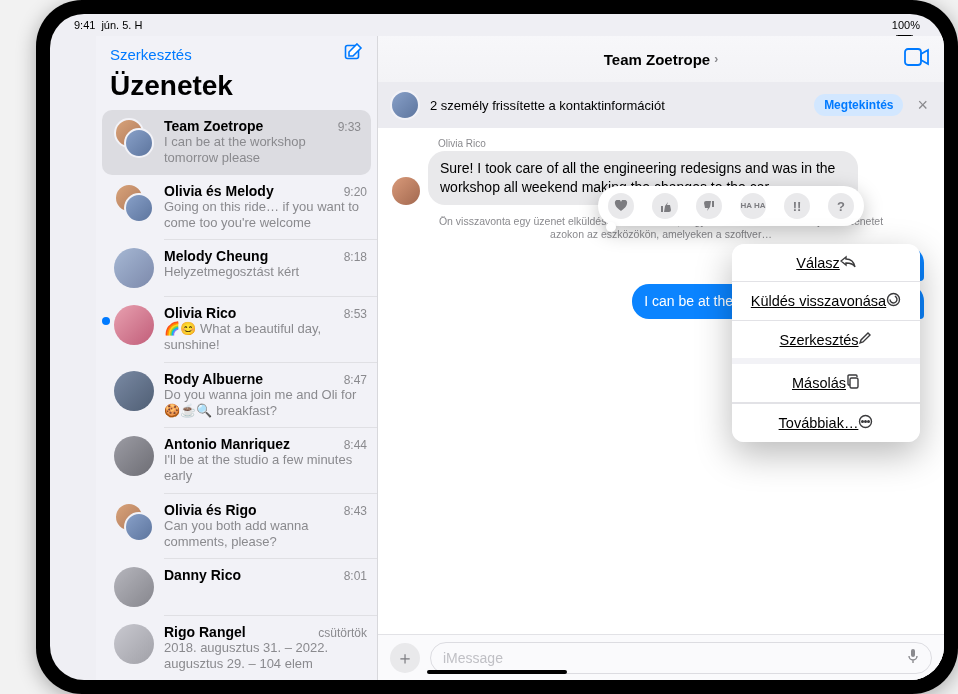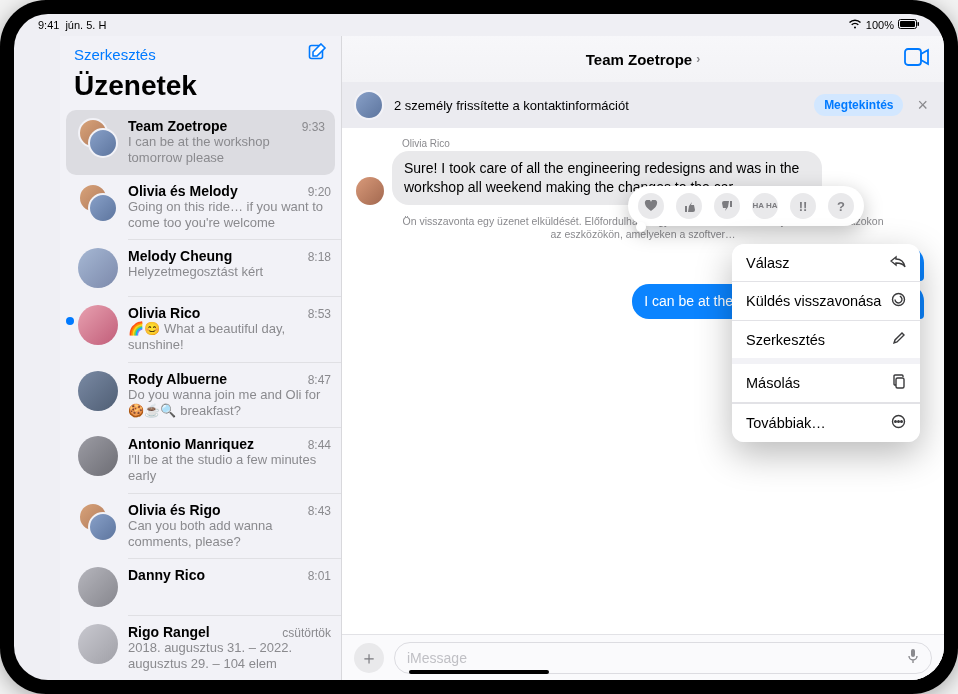--- a/index.html
+++ b/index.html
@@ -3,36 +3,37 @@
 <meta charset="utf-8">
 <style>
   * { box-sizing: border-box; margin: 0; padding: 0; font-family: -apple-system, "SF Pro Text", Helvetica, Arial, sans-serif; }
   body { background: #f2f2f2; display: flex; justify-content: center; align-items: center; height: 100vh; }
 
   .device {
     width: 958px; height: 694px;
     background: #000; border-radius: 46px; padding: 14px;
     position: relative;
     box-shadow: 0 4px 20px rgba(0,0,0,0.3);
+    margin-left: 36px;
   }
   .screen {
     width: 100%; height: 100%;
     background: #efeff4; border-radius: 34px;
     overflow: hidden; position: relative;
     display: flex; flex-direction: column;
   }
 
   
   .status-bar {
     height: 22px; flex: 0 0 22px;
     display: flex; align-items: center; justify-content: space-between;
     padding: 0 24px; font-size: 11px; color: #000; font-weight: 500;
   }
   .sb-left { display:flex; gap:6px; align-items:center;}
-  .sb-right { display:flex; gap:4px; align-items:center;}
+  .sb-right { display:flex; gap:4px; align-items:center;flex-direction:column;}
   .wifi, .batt { display:inline-block;}
 
   .main { flex:1; display:flex; min-height:0; position:relative;padding-left:46px; }
 
   
   .sidebar {
     width: 282px; flex: 0 0 282px;
     background: #f2f2f7; border-right: 1px solid #d8d8dc;
     display:flex; flex-direction:column;
     overflow:hidden;
@@ -112,21 +113,21 @@
   .out-wrap { display:flex; flex-direction:column; align-items:flex-end; gap:3px; padding-right:6px;}
   .bubble.blue { background:#0b84ff; color:#fff;}
   .bubble.blue .link { text-decoration: underline; }
   .bubble.blue.cut { background:#0b84ff; }
 
   
   .tapback {
     position:absolute; top:58px; right:80px;
     background:#fff; border-radius:24px; height:40px;
     box-shadow:0 6px 20px rgba(0,0,0,0.25);
-    display:flex; align-items:center; padding:0 10px; gap:12px;
+    display:flex; align-items:center; padding:0 10px; gap:18px;
     z-index:5;
   }
   .tapback::after{
     content:""; position:absolute; left:8px; bottom:-6px; width:10px; height:10px;
     background:#fff; border-radius:50%; box-shadow:0 3px 6px rgba(0,0,0,0.15);
   }
   .tb {
     width:26px; height:26px; border-radius:50%;
     background:#e9e9eb; display:flex; align-items:center; justify-content:center;
     font-size:13px; color:#7c7c80; font-weight:700;
@@ -136,22 +137,22 @@
 
   
   .ctx {
     position:absolute; right:24px; top:116px; width:188px;
     background:#f2f2f6; border-radius:12px;
     box-shadow:0 12px 36px rgba(0,0,0,0.28);
     overflow:hidden; z-index:6;
     font-size:14.5px;
   }
   .ctx-item {
-    display:flex; justify-content:space-between; align-items:center;
-    padding:10px 14px; background:#fff;
+    display:flex; justify-content:center; align-items:center;
+    padding:10px 14px; background:#fff;text-decoration:underline;
   }
   .ctx-sep { height:1px; background:#e2e2e6;}
   .ctx-gap { height:6px; background:transparent;}
   .ctx-icon { color:#3a3a3c; }
 
   
   .compose-bar {
     height:46px; flex:0 0 46px; display:flex; align-items:center; gap:10px;
     padding:0 12px; border-top:1px solid #e2e2e6; background:#fafafc;
   }

